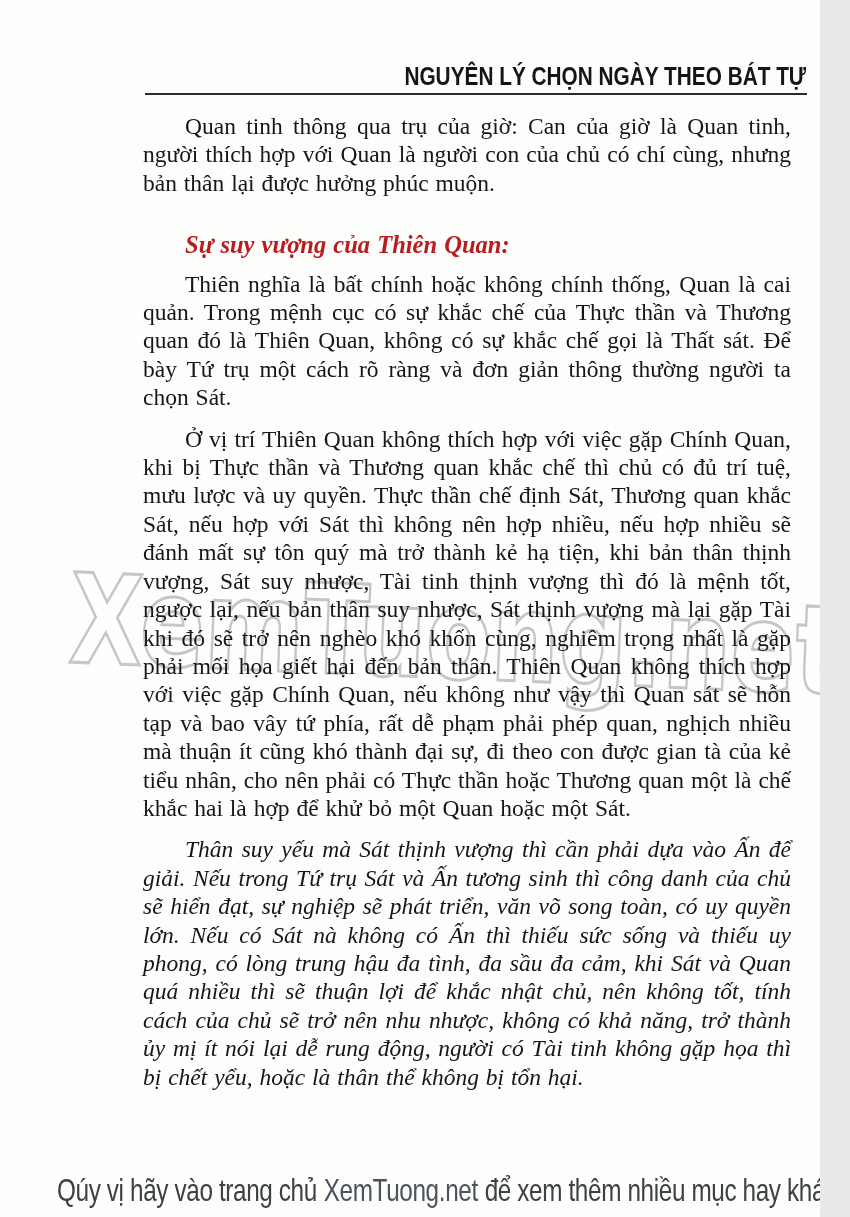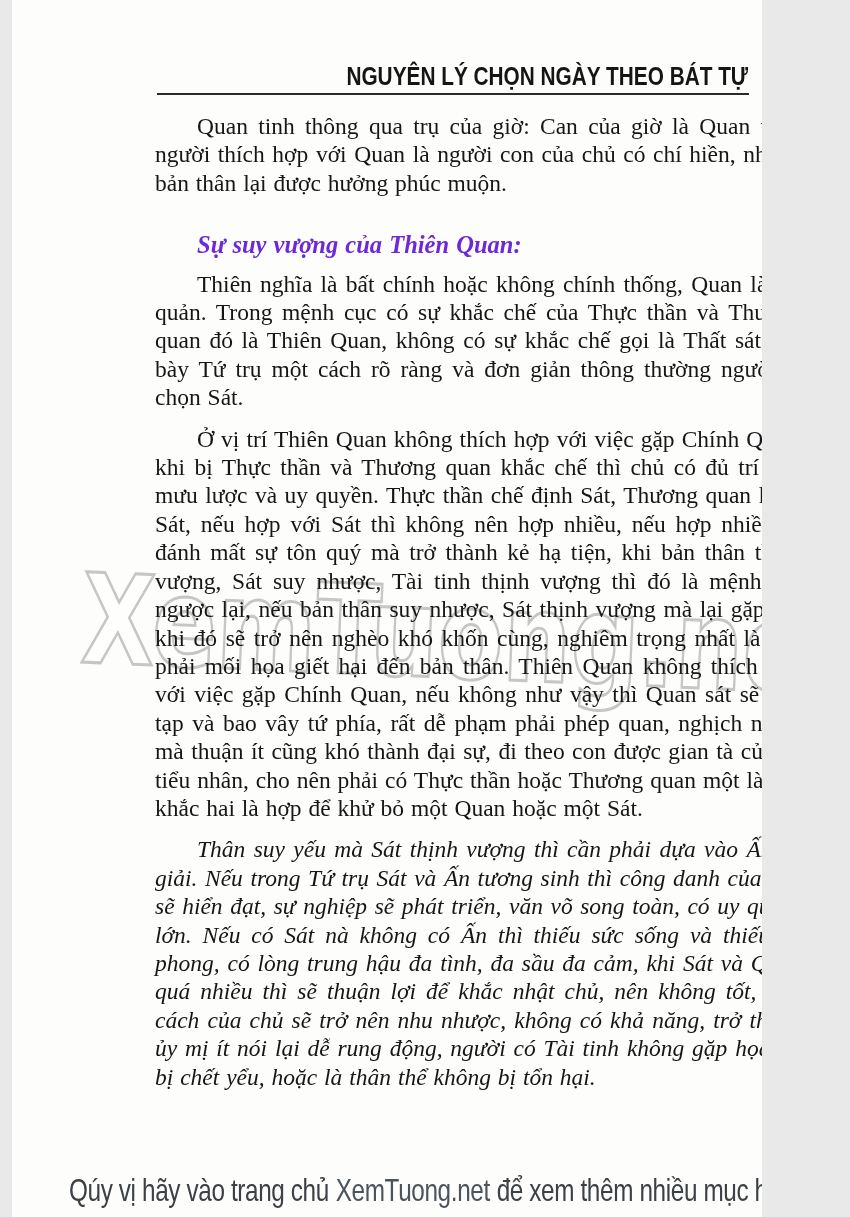--- a/index.html
+++ b/index.html
@@ -1,23 +1,22 @@
 <!DOCTYPE html>
 <html><head>
 <meta charset="utf-8">
 <style>
   html, body { margin: 0; padding: 0; background: #e9e9e9; }
   .page {
     position: relative;
-    width: 750px;
+    width: 820px;
     height: 1217px;
     background: #fdfdfc;
     overflow: hidden;
     font-family: "Liberation Serif", serif;
-    margin-left: 12px;
   }
 
   
   .running-head {
     position: absolute;
     top: 61px;
     right: 14px;
     font-family: "Liberation Sans", sans-serif;
     font-weight: bold;
     font-size: 26px;
@@ -72,21 +71,21 @@
     margin: 0 0 13px 0;
     text-indent: 42px;
   }
   .section-heading {
     margin: 34px 0 10px 0;
     text-indent: 42px;
     font-size: 24.5px;
     font-weight: bold;
     font-style: italic;
     line-height: 28.4px;
-    color: #6d28d9;
+    color: #b91c1c;
   }
   .para-4 { margin-top: 10px; font-style: italic; }
 
   
   .footer {
     position: absolute;
     left: 57px;
     top: 1172px;
     width: 1040px;
     z-index: 2;
@@ -113,21 +112,21 @@
 <div class="page">
 
   <div class="running-head">NGUYÊN LÝ CHỌN NGÀY THEO BÁT TỰ</div>
   <div class="head-rule"></div>
 
   <svg class="watermark" viewBox="0 0 800 190" aria-hidden="true">
     <text x="8" y="122" textLength="772" lengthAdjust="spacingAndGlyphs" transform="rotate(2.4 8 122)" style="stroke: rgb(198, 198, 198);">XemTuong.net</text>
   </svg>
 
   <main class="body-text">
-    <p class="para-1">Quan tinh thông qua trụ của giờ: Can của giờ là Quan tinh, người thích hợp với Quan là người con của chủ có chí hiền, nhưng bản thân lại được hưởng phúc muộn.</p>
+    <p class="para-1">Quan tinh thông qua trụ của giờ: Can của giờ là Quan tinh, người thích hợp với Quan là người con của chủ có chí cùng, nhưng bản thân lại được hưởng phúc muộn.</p>
 
     <h2 class="section-heading">Sự suy vượng của Thiên Quan:</h2>
 
     <p class="para-2">Thiên nghĩa là bất chính hoặc không chính thống, Quan là cai quản. Trong mệnh cục có sự khắc chế của Thực thần và Thương quan đó là Thiên Quan, không có sự khắc chế gọi là Thất sát. Để bày Tứ trụ một cách rõ ràng và đơn giản thông thường người ta chọn Sát.</p>
 
     <p class="para-3">Ở vị trí Thiên Quan không thích hợp với việc gặp Chính Quan, khi bị Thực thần và Thương quan khắc chế thì chủ có đủ trí tuệ, mưu lược và uy quyền. Thực thần chế định Sát, Thương quan khắc Sát, nếu hợp với Sát thì không nên hợp nhiều, nếu hợp nhiều sẽ đánh mất sự tôn quý mà trở thành kẻ hạ tiện, khi bản thân thịnh vượng, Sát suy nhược, Tài tinh thịnh vượng thì đó là mệnh tốt, ngược lại, nếu bản thân suy nhược, Sát thịnh vượng mà lại gặp Tài khi đó sẽ trở nên nghèo khó khốn cùng, nghiêm trọng nhất là gặp phải mối họa giết hại đến bản thân. Thiên Quan không thích hợp với việc gặp Chính Quan, nếu không như vậy thì Quan sát sẽ hỗn tạp và bao vây tứ phía, rất dễ phạm phải phép quan, nghịch nhiều mà thuận ít cũng khó thành đại sự, đi theo con được gian tà của kẻ tiểu nhân, cho nên phải có Thực thần hoặc Thương quan một là chế khắc hai là hợp để khử bỏ một Quan hoặc một Sát.</p>
 
     <p class="para-4">Thân suy yếu mà Sát thịnh vượng thì cần phải dựa vào Ấn để giải. Nếu trong Tứ trụ Sát và Ấn tương sinh thì công danh của chủ sẽ hiển đạt, sự nghiệp sẽ phát triển, văn võ song toàn, có uy quyền lớn. Nếu có Sát nà không có Ấn thì thiếu sức sống và thiếu uy phong, có lòng trung hậu đa tình, đa sầu đa cảm, khi Sát và Quan quá nhiều thì sẽ thuận lợi để khắc nhật chủ, nên không tốt, tính cách của chủ sẽ trở nên nhu nhược, không có khả năng, trở thành ủy mị ít nói lại dễ rung động, người có Tài tinh không gặp họa thì bị chết yểu, hoặc là thân thể không bị tổn hại.</p>
   </main>
 

